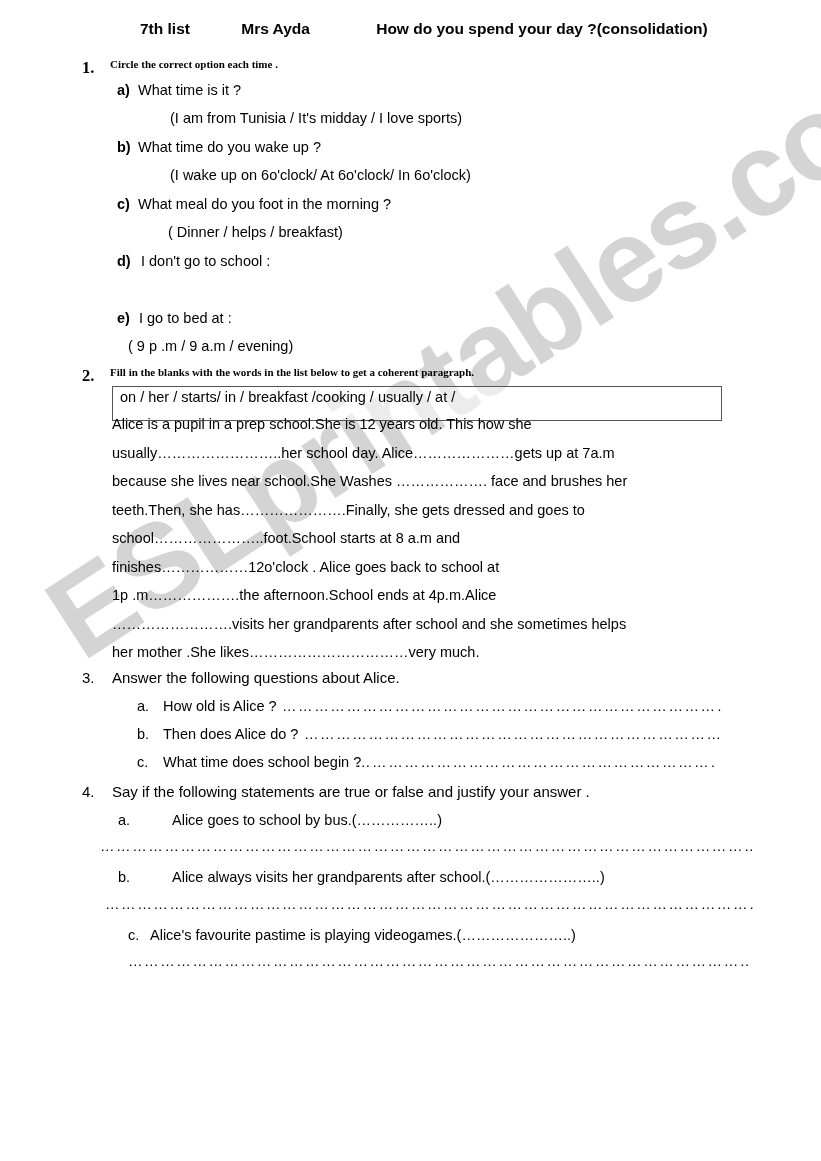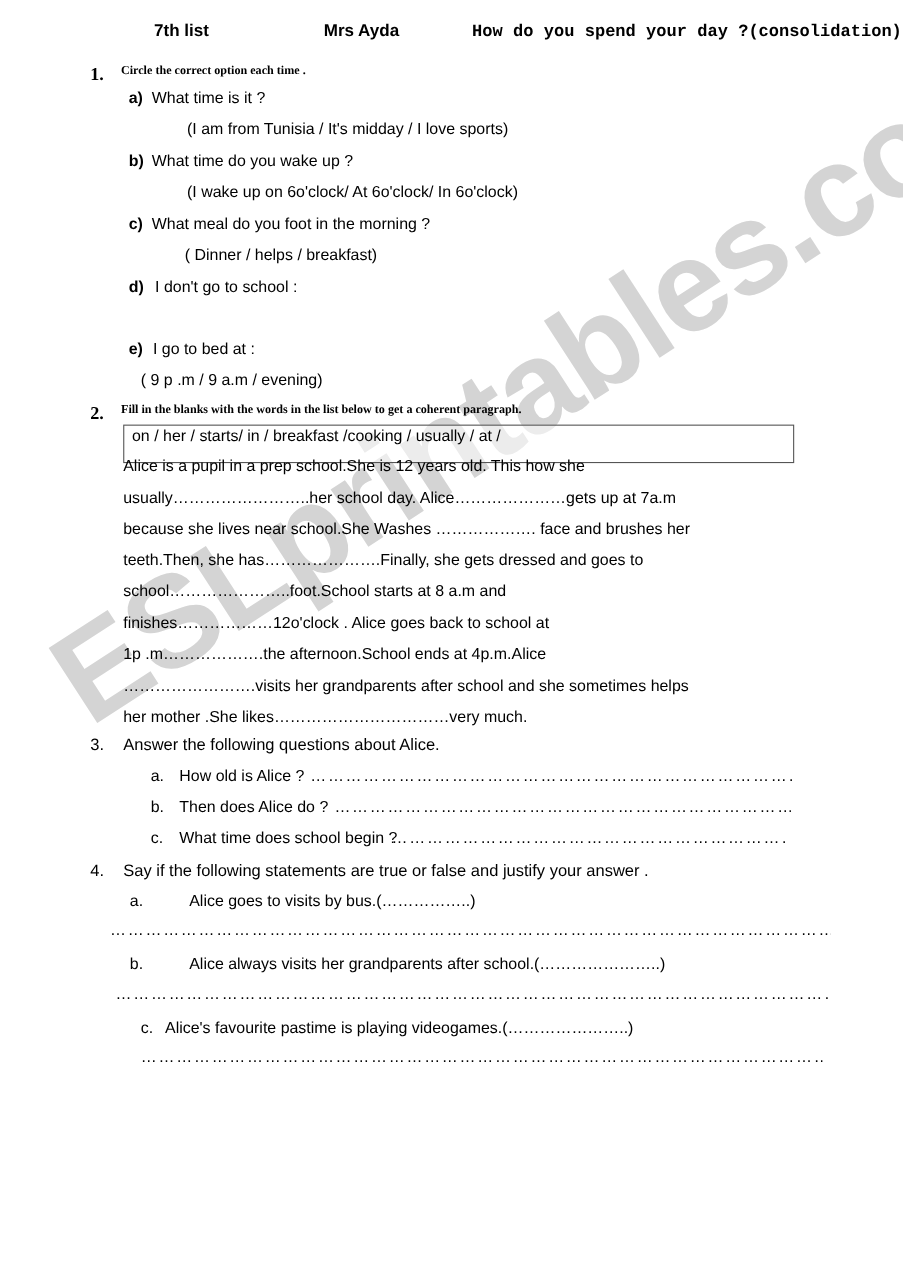--- a/index.html
+++ b/index.html
@@ -45,22 +45,22 @@
   .header {
     position: absolute;
     top: 20px;
     left: 140px;
     width: 640px;
     font-weight: bold;
     font-size: 15.5px;
     white-space: nowrap;
   }
   .header .h-form   { display: inline-block; }
-  .header .h-tutor  { display: inline-block; margin-left: 100px; }
-  .header .h-topic  { display: inline-block; margin-left: 62px; font-family: Liberation Mono, monospace; }
+  .header .h-tutor  { display: inline-block; margin-left: 47px; }
+  .header .h-topic  { display: inline-block; margin-left: 62px; }
 
   
   .row {
     position: absolute;
     white-space: nowrap;
     font-size: 14.5px;
     line-height: 1.2;
   }
   .row.serif-bold {
     font-family: "Liberation Serif", serif;
@@ -192,21 +192,21 @@
   <div class="dotrule" style="left:304px; top:726px; width:415px;">……………………………………………………………………………</div>
 
   <div class="sublabel plain" style="left:137px; top:754px;">c.</div>
   <div class="row" style="left:163px; top:754px;">What time does school begin ?</div>
   <div class="dotrule" style="left:356px; top:754px; width:360px;">……………………………………………………………………</div>
 
   <div class="num sans-bold" style="left:82px;  top:783px;">4.</div>
   <div class="row sans-bold" style="left:112px; top:783px;">Say if the following statements are true or false and justify your answer .</div>
 
   <div class="sublabel plain" style="left:118px; top:812px;">a.</div>
-  <div class="row" style="left:172px; top:812px;">Alice goes to visits by bus.(……………..)</div>
+  <div class="row" style="left:172px; top:812px;">Alice goes to school by bus.(……………..)</div>
   <div class="dotrule" style="left:100px; top:838px; width:655px;">…………………………………………………………………………………………………………………………………………</div>
 
   <div class="sublabel plain" style="left:118px; top:869px;">b.</div>
   <div class="row" style="left:172px; top:869px;">Alice always visits her grandparents after school.(…………………..)</div>
   <div class="dotrule" style="left:105px; top:896px; width:650px;">…………………………………………………………………………………………………………………………………</div>
 
   <div class="sublabel plain" style="left:128px; top:927px;">c.</div>
   <div class="row" style="left:150px; top:927px;">Alice's favourite pastime is playing videogames.(…………………..)</div>
   <div class="dotrule" style="left:128px; top:953px; width:620px;">………………………………………………………………………………………………………………………</div>
 

